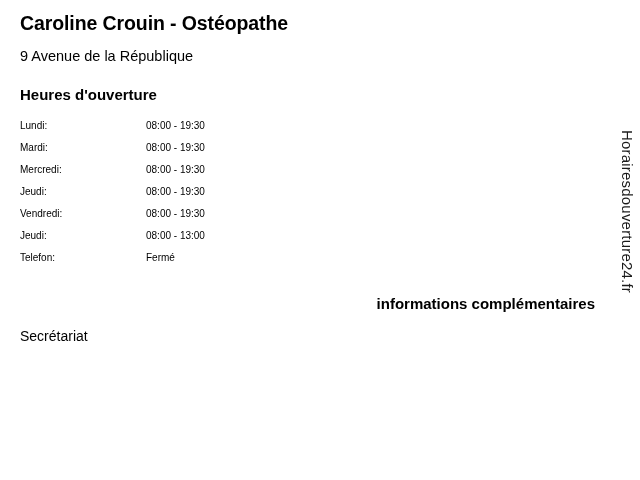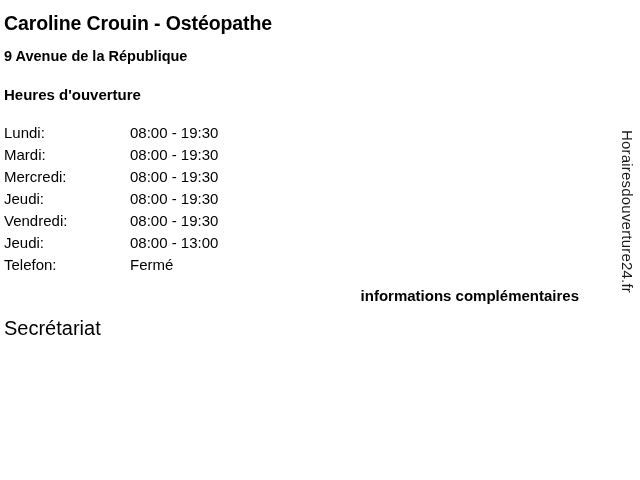--- a/index.html
+++ b/index.html
@@ -17,71 +17,70 @@
   }
   .page {
     position: absolute;
     top: 0;
     left: 0;
     width: 640px;
     height: 480px;
   }
   .content {
     position: absolute;
-    left: 4px;
+    left: 20px;
     top: 10px;
     width: 575px;
   }
   .business-title {
     font-size: 19.5px;
     font-weight: bold;
     line-height: 26px;
     margin: 0 0 10px 0;
     letter-spacing: -0.1px;
   }
   .address-block {
     font-size: 14.5px;
     line-height: 20.5px;
     margin-bottom: 19px;
-    font-weight: bold;
   }
   .address-line {
     white-space: nowrap;
   }
   .section-heading {
     font-size: 15px;
     font-weight: bold;
-    margin: 0 0 20px 0;
+    margin: 0 0 13px 0;
   }
   .hours-table {
     border-collapse: collapse;
-    font-size: 15px;
+    font-size: 10px;
     line-height: 20.5px;
-    margin-bottom: 10px;
+    margin-bottom: 25px;
   }
   .hours-table td {
     padding: 0 0 1.5px 0;
     vertical-align: top;
     white-space: nowrap;
   }
   .day-cell {
     width: 118px;
     padding-right: 8px !important;
   }
   .time-cell {
     width: 180px;
   }
   .extra-heading {
     font-size: 15px;
     font-weight: bold;
     margin: 0 0 14px 0;
     text-align: right;
   }
   .extra-text {
-    font-size: 20px;
+    font-size: 14px;
     line-height: 20.5px;
   }
   .side-watermark {
     position: absolute;
     right: 4px;
     top: 130px;
     font-size: 15px;
     color: #1a1a1a;
     writing-mode: vertical-rl;
     text-orientation: mixed;

